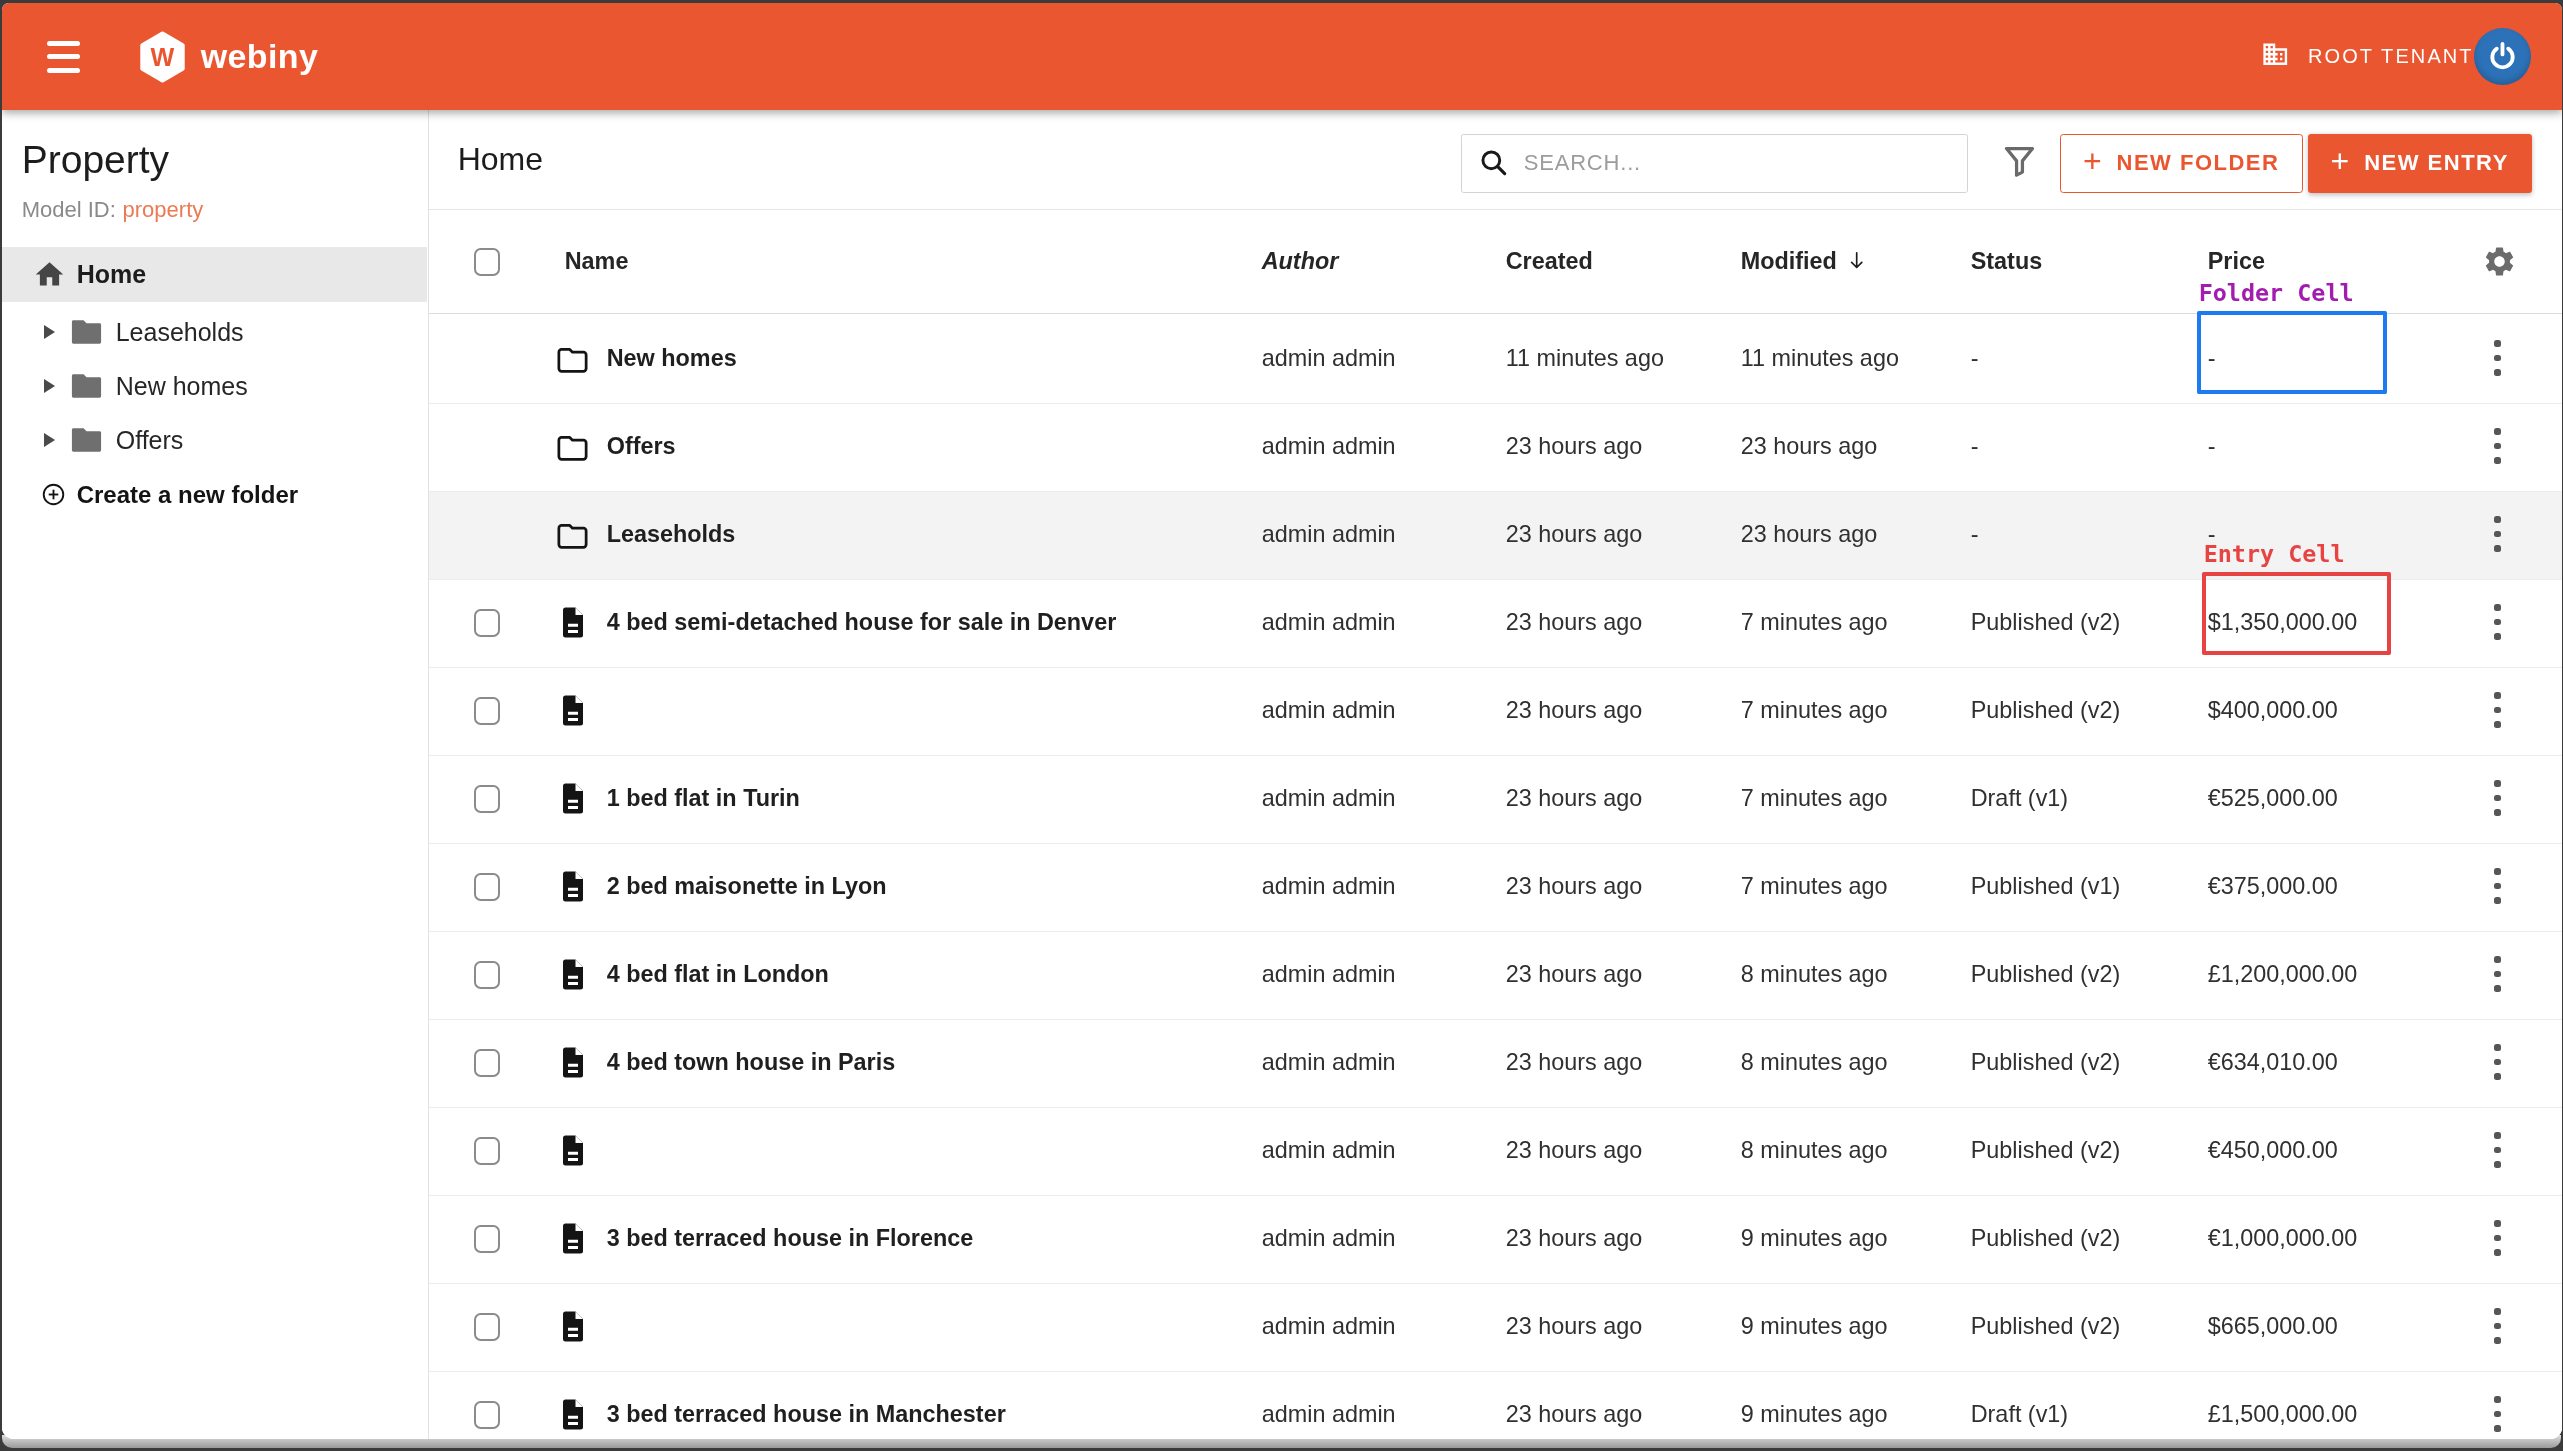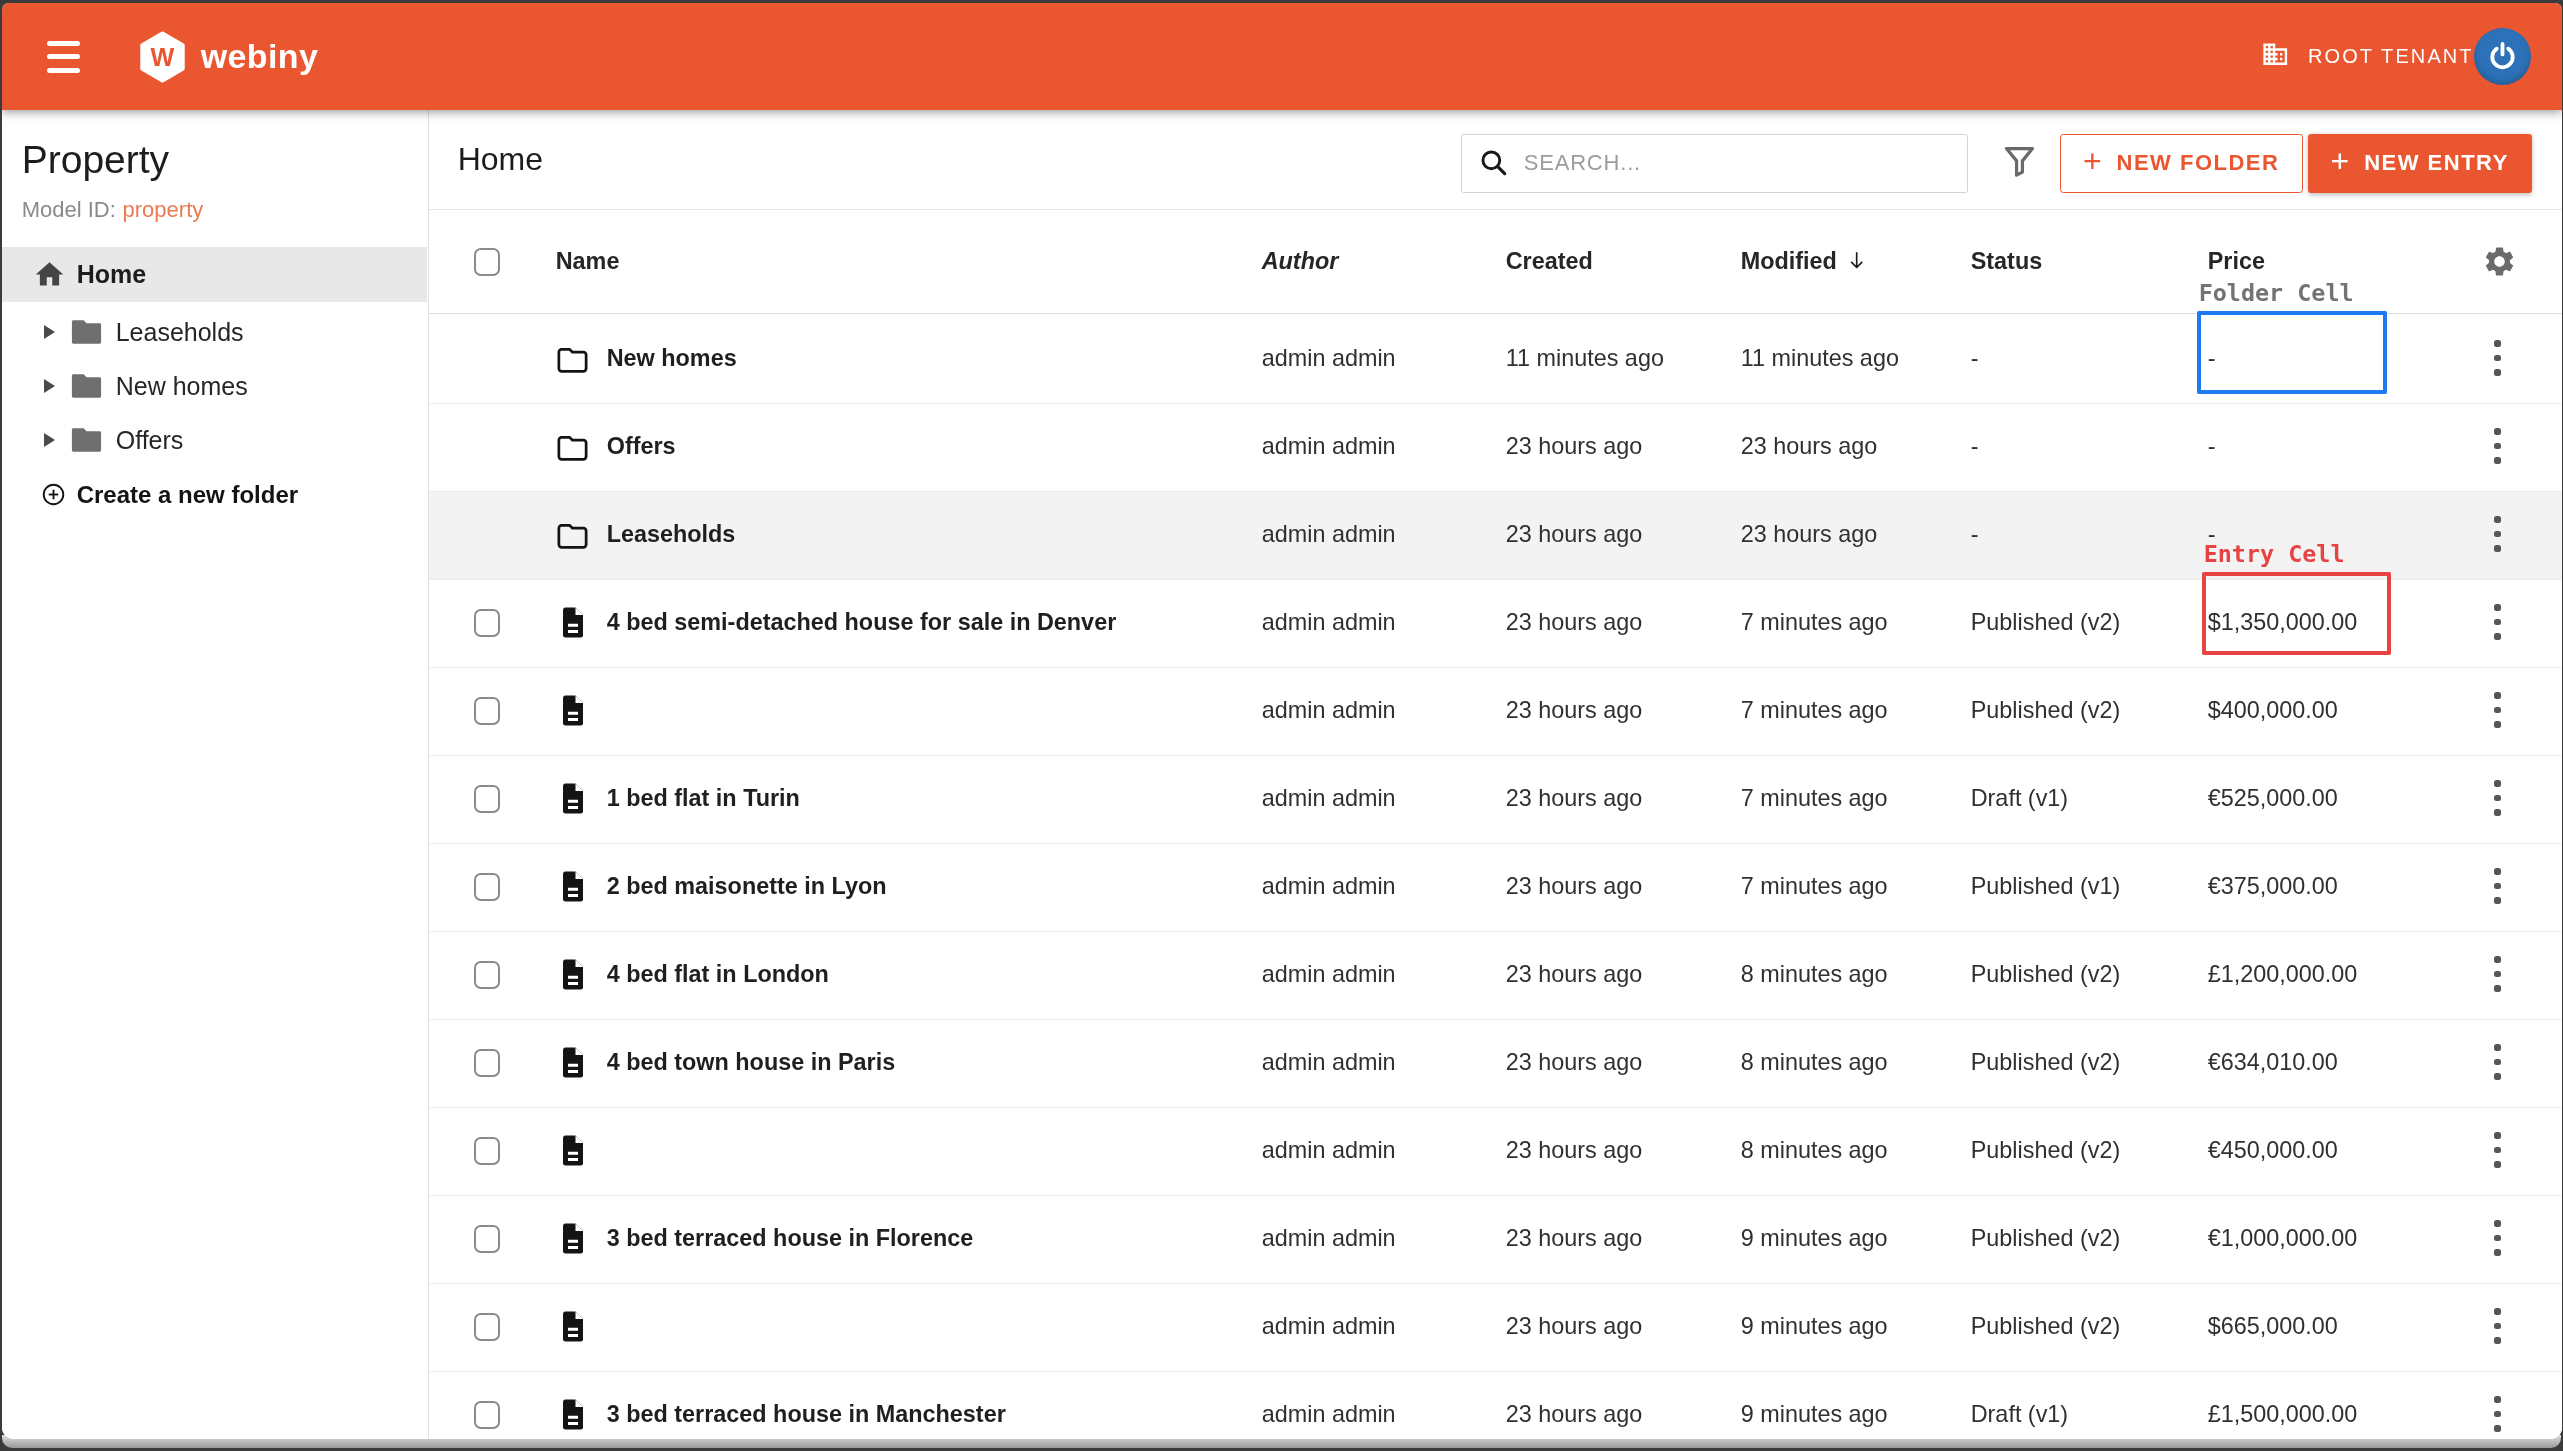--- a/index.html
+++ b/index.html
@@ -67,21 +67,21 @@
   .btn .plus { font-size:32px; font-weight:400; margin-top:-3.3px; }
   .btn-outline { left:1631px; width:243px; background:#fff; border:1.7px solid var(--accent,#EA5630);
                  color:var(--accent,#EA5630); }
   .btn-filled { left:1879px; width:224px; background:var(--accent,#EA5630); border:none; color:#fff;
                 box-shadow:0 1.7px 5px rgba(0,0,0,.25); }
 
   
   .thead { position:absolute; left:0; top:101px; width:100%; height:103px; border-bottom:1.7px solid #dcdcdc; }
   .th { position:absolute; top:0; height:101px; line-height:101px; font-size:23.4px; font-weight:700;
         color:#262626; cursor:pointer; }
-  .th-name{left:127px;} .th-author{left:833px;font-style:italic;} .th-created{left:1077px;}
+  .th-name{left:136px;} .th-author{left:833px;font-style:italic;} .th-created{left:1077px;}
   .th-modified{left:1312px; display:flex; align-items:center; gap:8.4px;}
   .th-status{left:1542px;} .th-price{left:1779px;}
   .checkbox { position:absolute; left:45px; width:26px; height:28px; border:2.5px solid #8b8b8b;
               border-radius:6.7px; background:#fff; cursor:pointer; }
   .thead .checkbox { top:37px; }
   .gear { position:absolute; left:2053px; top:33px; cursor:pointer; }
 
   .tbody { position:absolute; left:0; top:206px; width:100%; }
   .row { position:relative; height:88px; border-bottom:1.7px solid #ececec; background:#fff; cursor:pointer; }
   .row.hl { background:#f3f3f3; }
@@ -491,21 +491,21 @@
     <span class="cell c-status">Draft (v1)</span>
     <span class="cell c-price">£1,500,000.00</span>
     <span class="kebab">
               <i></i>
               <i></i>
               <i></i>
             </span>
   </div>
         </div>
 
-      <div class="ann-label ann-folder-label" style="color: #737373;">Folder Cell</div>
+      <div class="ann-label ann-folder-label" style="color: #a21caf;">Folder Cell</div>
       <div class="ann-box ann-folder-box" style="border-color: rgb(29, 122, 240);"></div>
       <div class="ann-label ann-entry-label" style="color: rgb(232, 67, 67);">Entry Cell</div>
       <div class="ann-box ann-entry-box" style="border-color: rgb(232, 67, 67);"></div>
     </div>
 
   </div>
 </div>
 
 
 </body></html>

